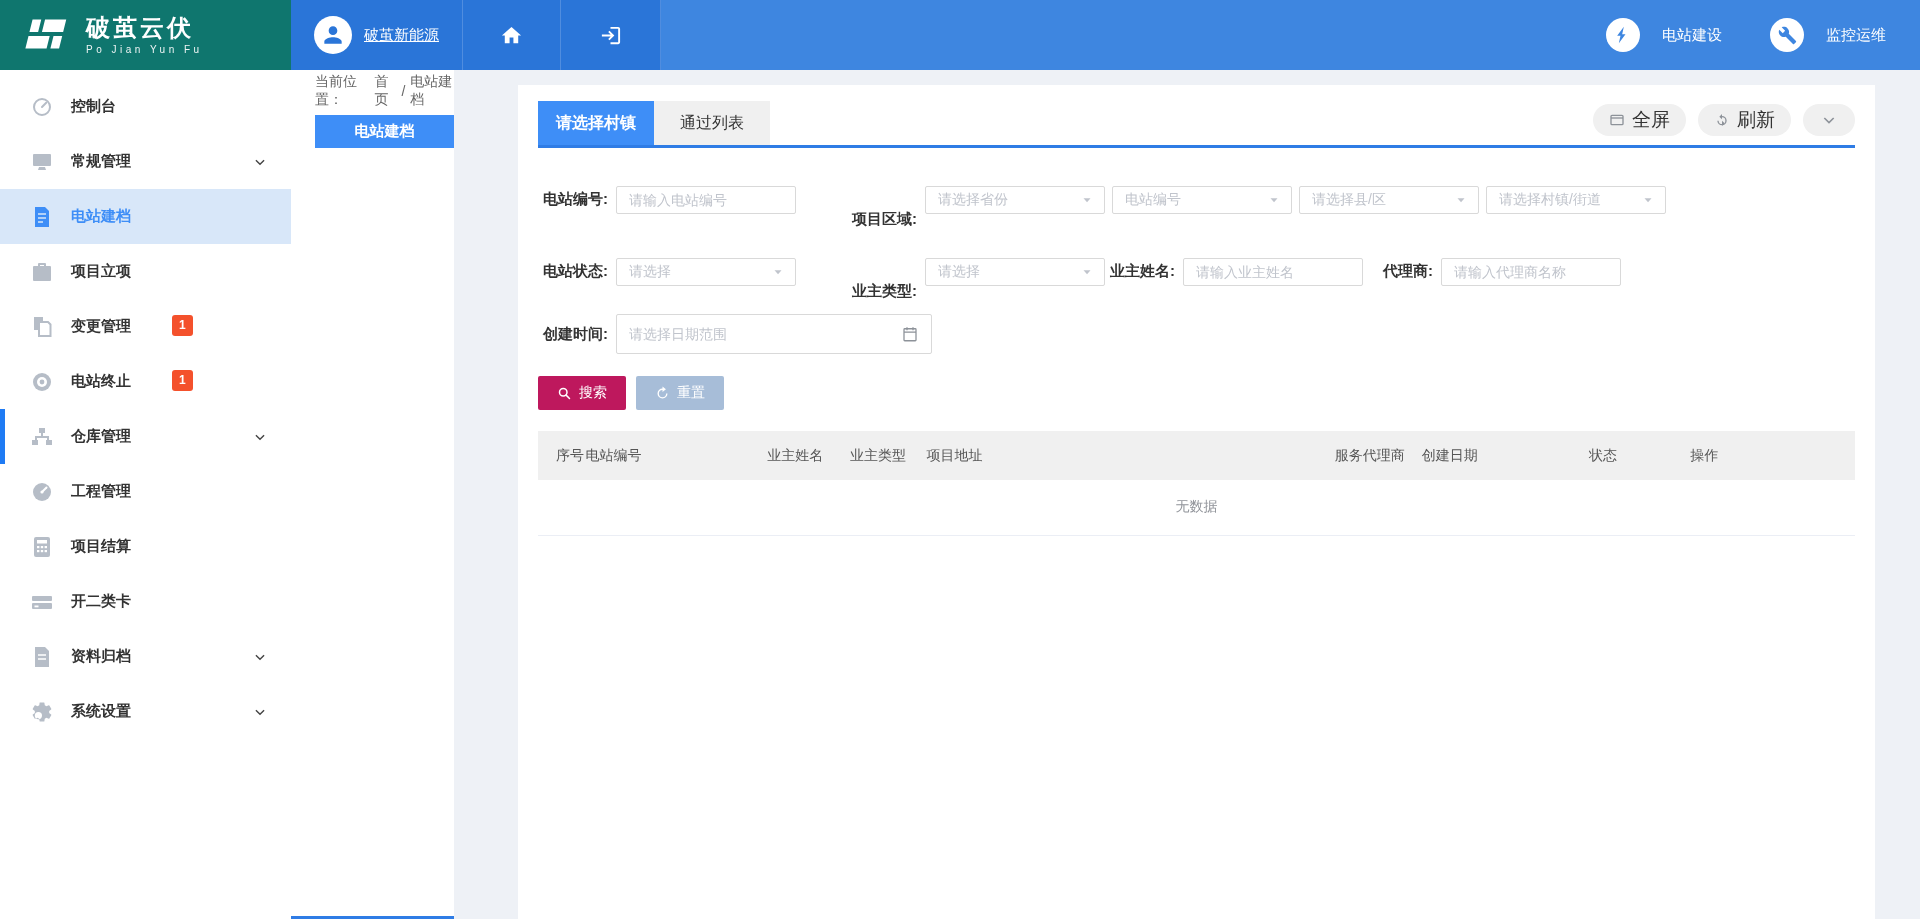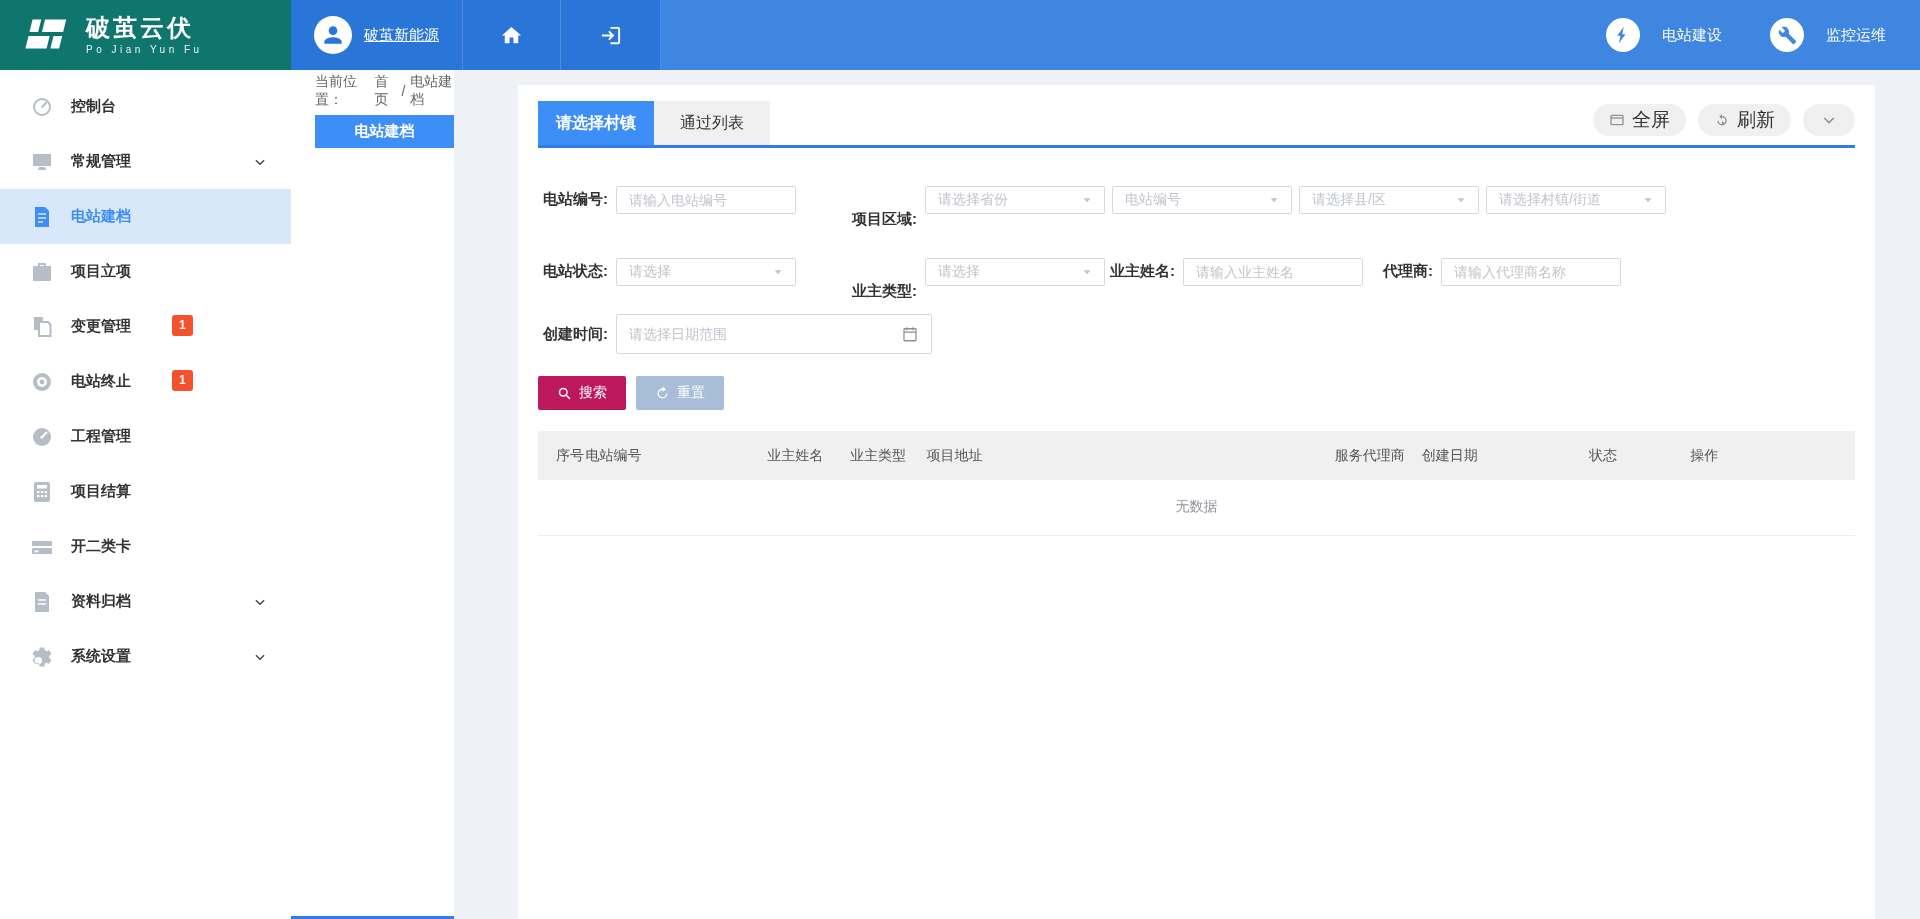--- a/index.html
+++ b/index.html
@@ -186,20 +186,32 @@
       <span class="sbadge">1</span>
     </div>
     <div class="sitem">
       <svg class="sicon" viewBox="0 0 24 24">
           <circle cx="12" cy="12" r="9" fill="currentColor"></circle>
           <circle cx="12" cy="12" r="5" fill="#fff"></circle>
           <circle cx="12" cy="12" r="2.4" fill="currentColor"></circle>
         </svg>
       <span>电站终止</span>
       <span class="sbadge">1</span>
+    </div>
+    <div class="sitem accent">
+      <svg class="sicon" viewBox="0 0 24 24">
+          <rect x="9" y="3" width="6" height="5" fill="currentColor"></rect>
+          <rect x="2" y="15" width="6" height="5" fill="currentColor"></rect>
+          <rect x="16" y="15" width="6" height="5" fill="currentColor"></rect>
+          <path d="M11 8h2v3h6v4h-2v-2H7v2H5v-4h6z" fill="currentColor"></path>
+        </svg>
+      <span>仓库管理</span>
+      <svg class="schev" viewBox="0 0 24 24">
+          <path d="M5 9l7 7 7-7" fill="none" stroke="currentColor" stroke-width="2.4"></path>
+        </svg>
     </div>
     <div class="sitem">
       <svg class="sicon" viewBox="0 0 24 24">
           <circle cx="12" cy="12" r="9" fill="currentColor"></circle>
           <path d="M12 12l4.5-4.5" stroke="#fff" stroke-width="2" stroke-linecap="round"></path>
           <circle cx="12" cy="12" r="1.6" fill="#fff"></circle>
         </svg>
       <span>工程管理</span>
     </div>
     <div class="sitem">

